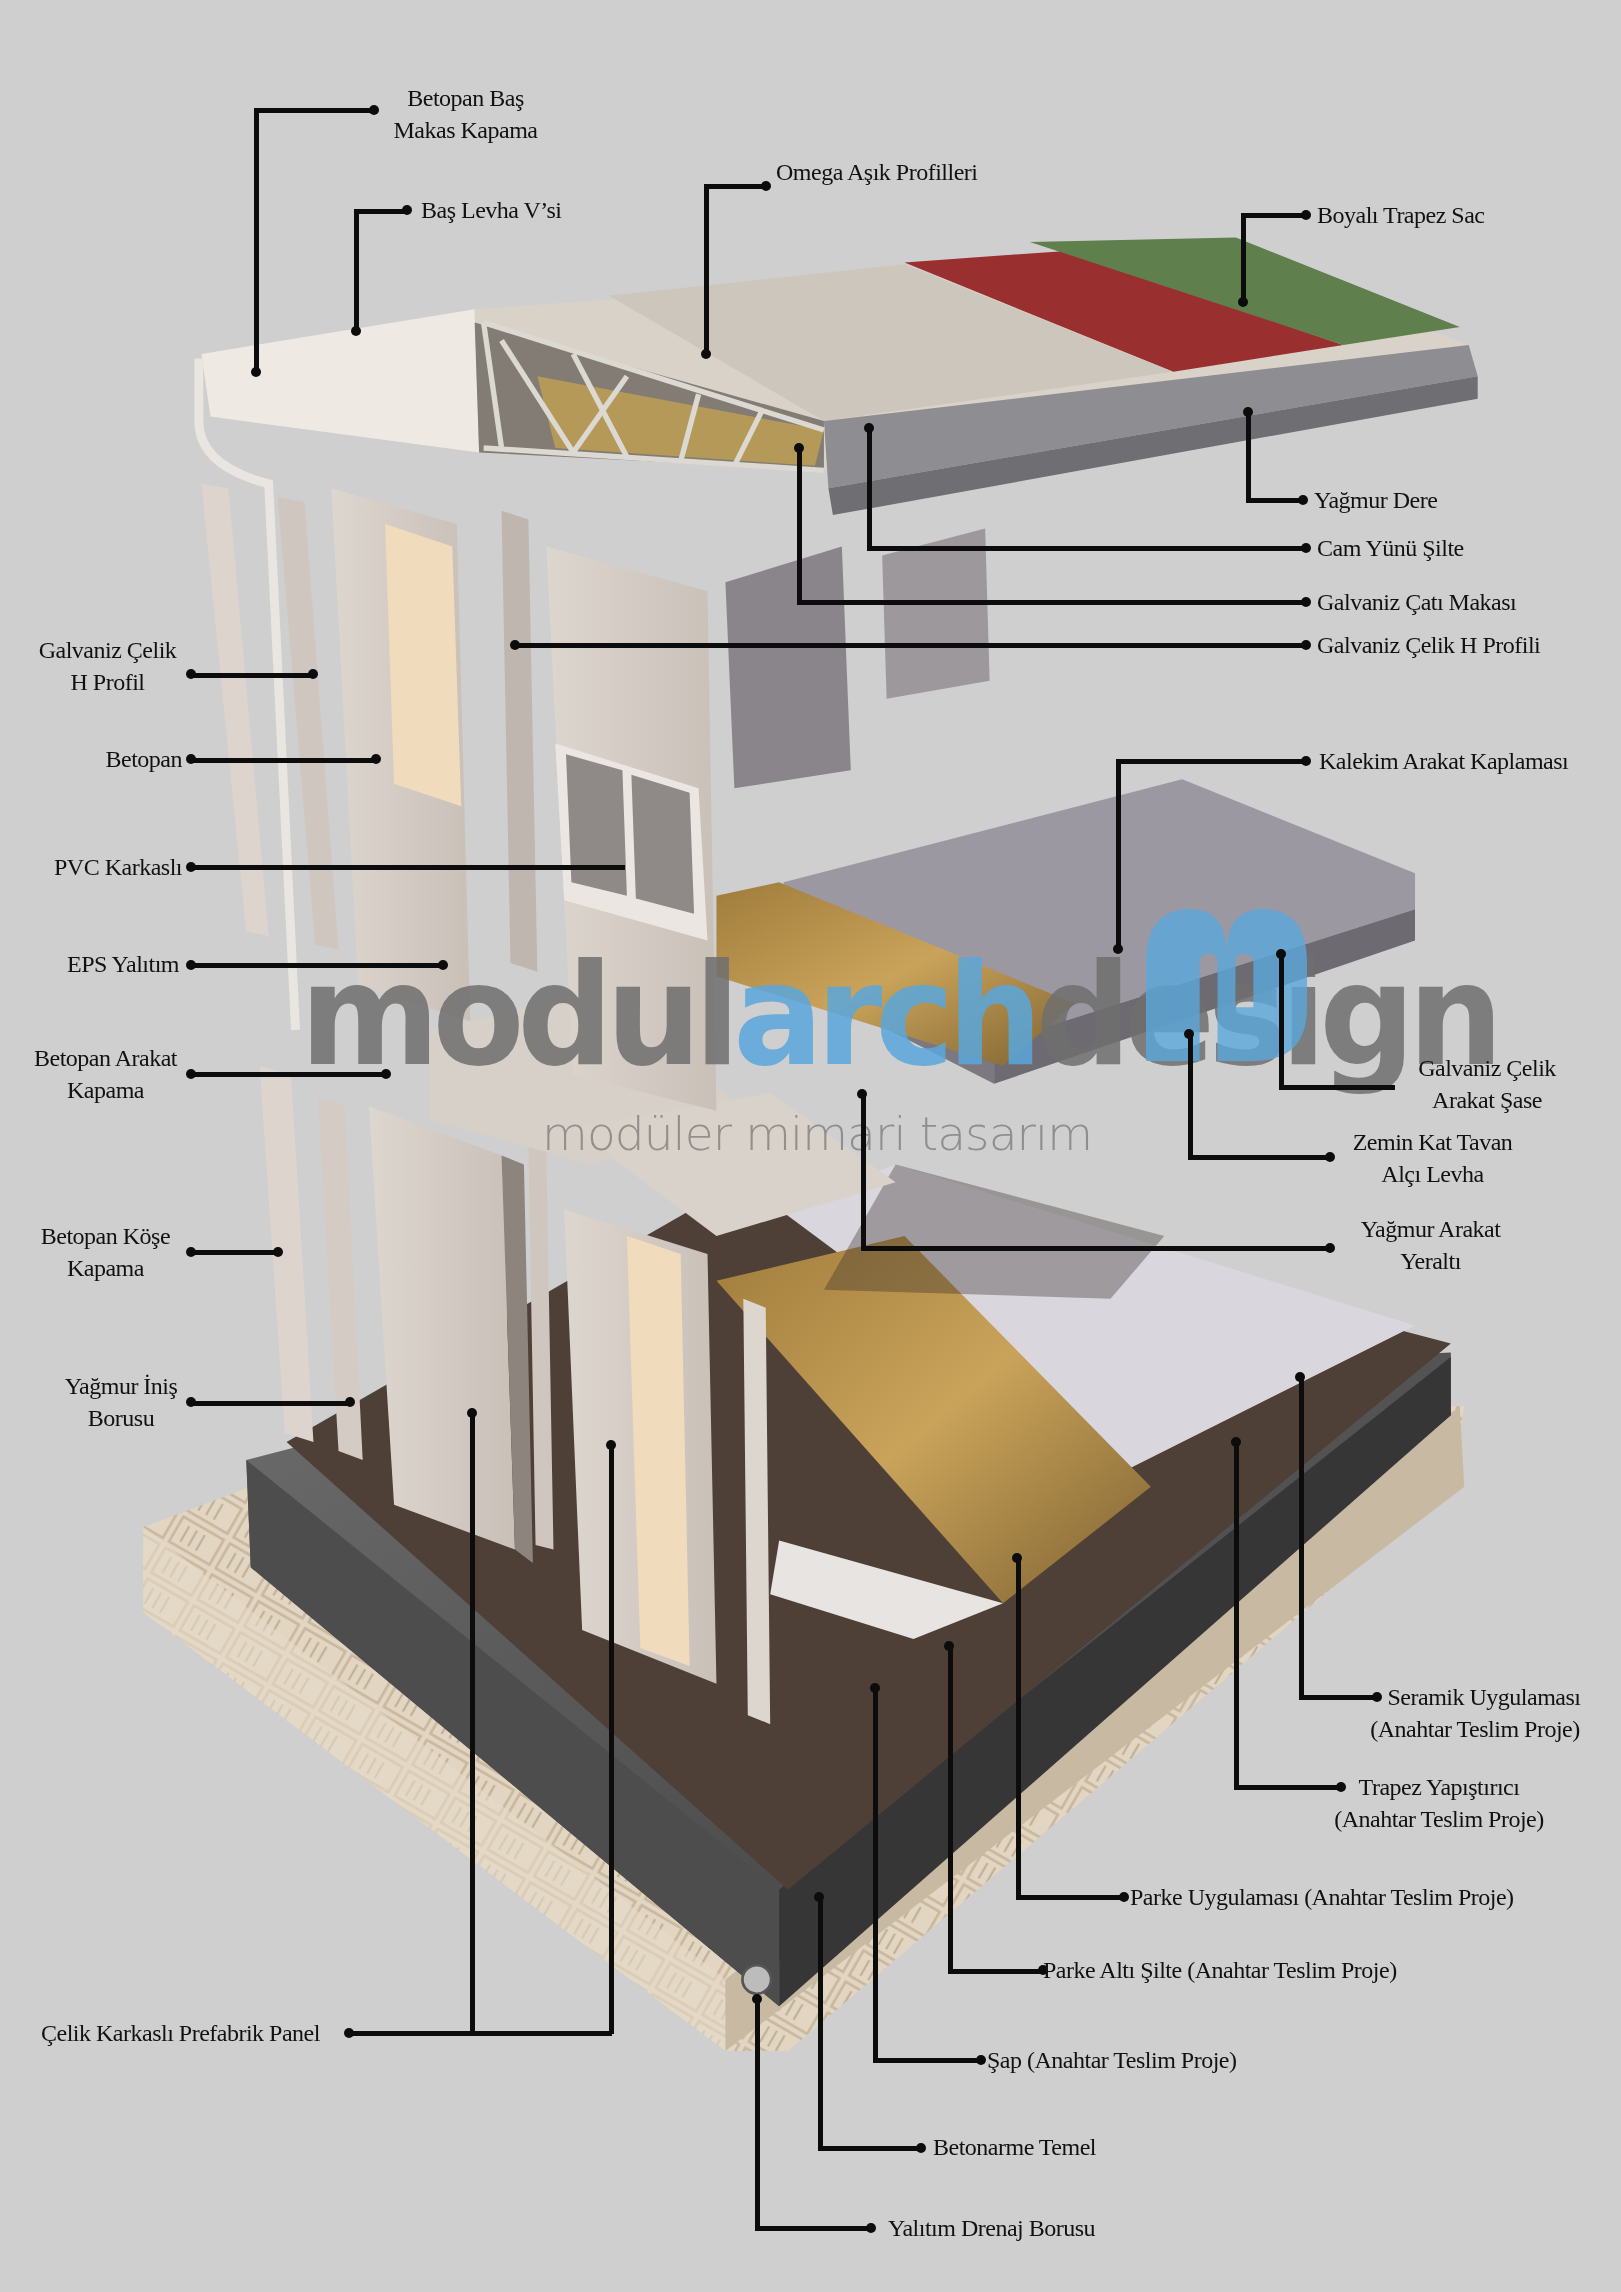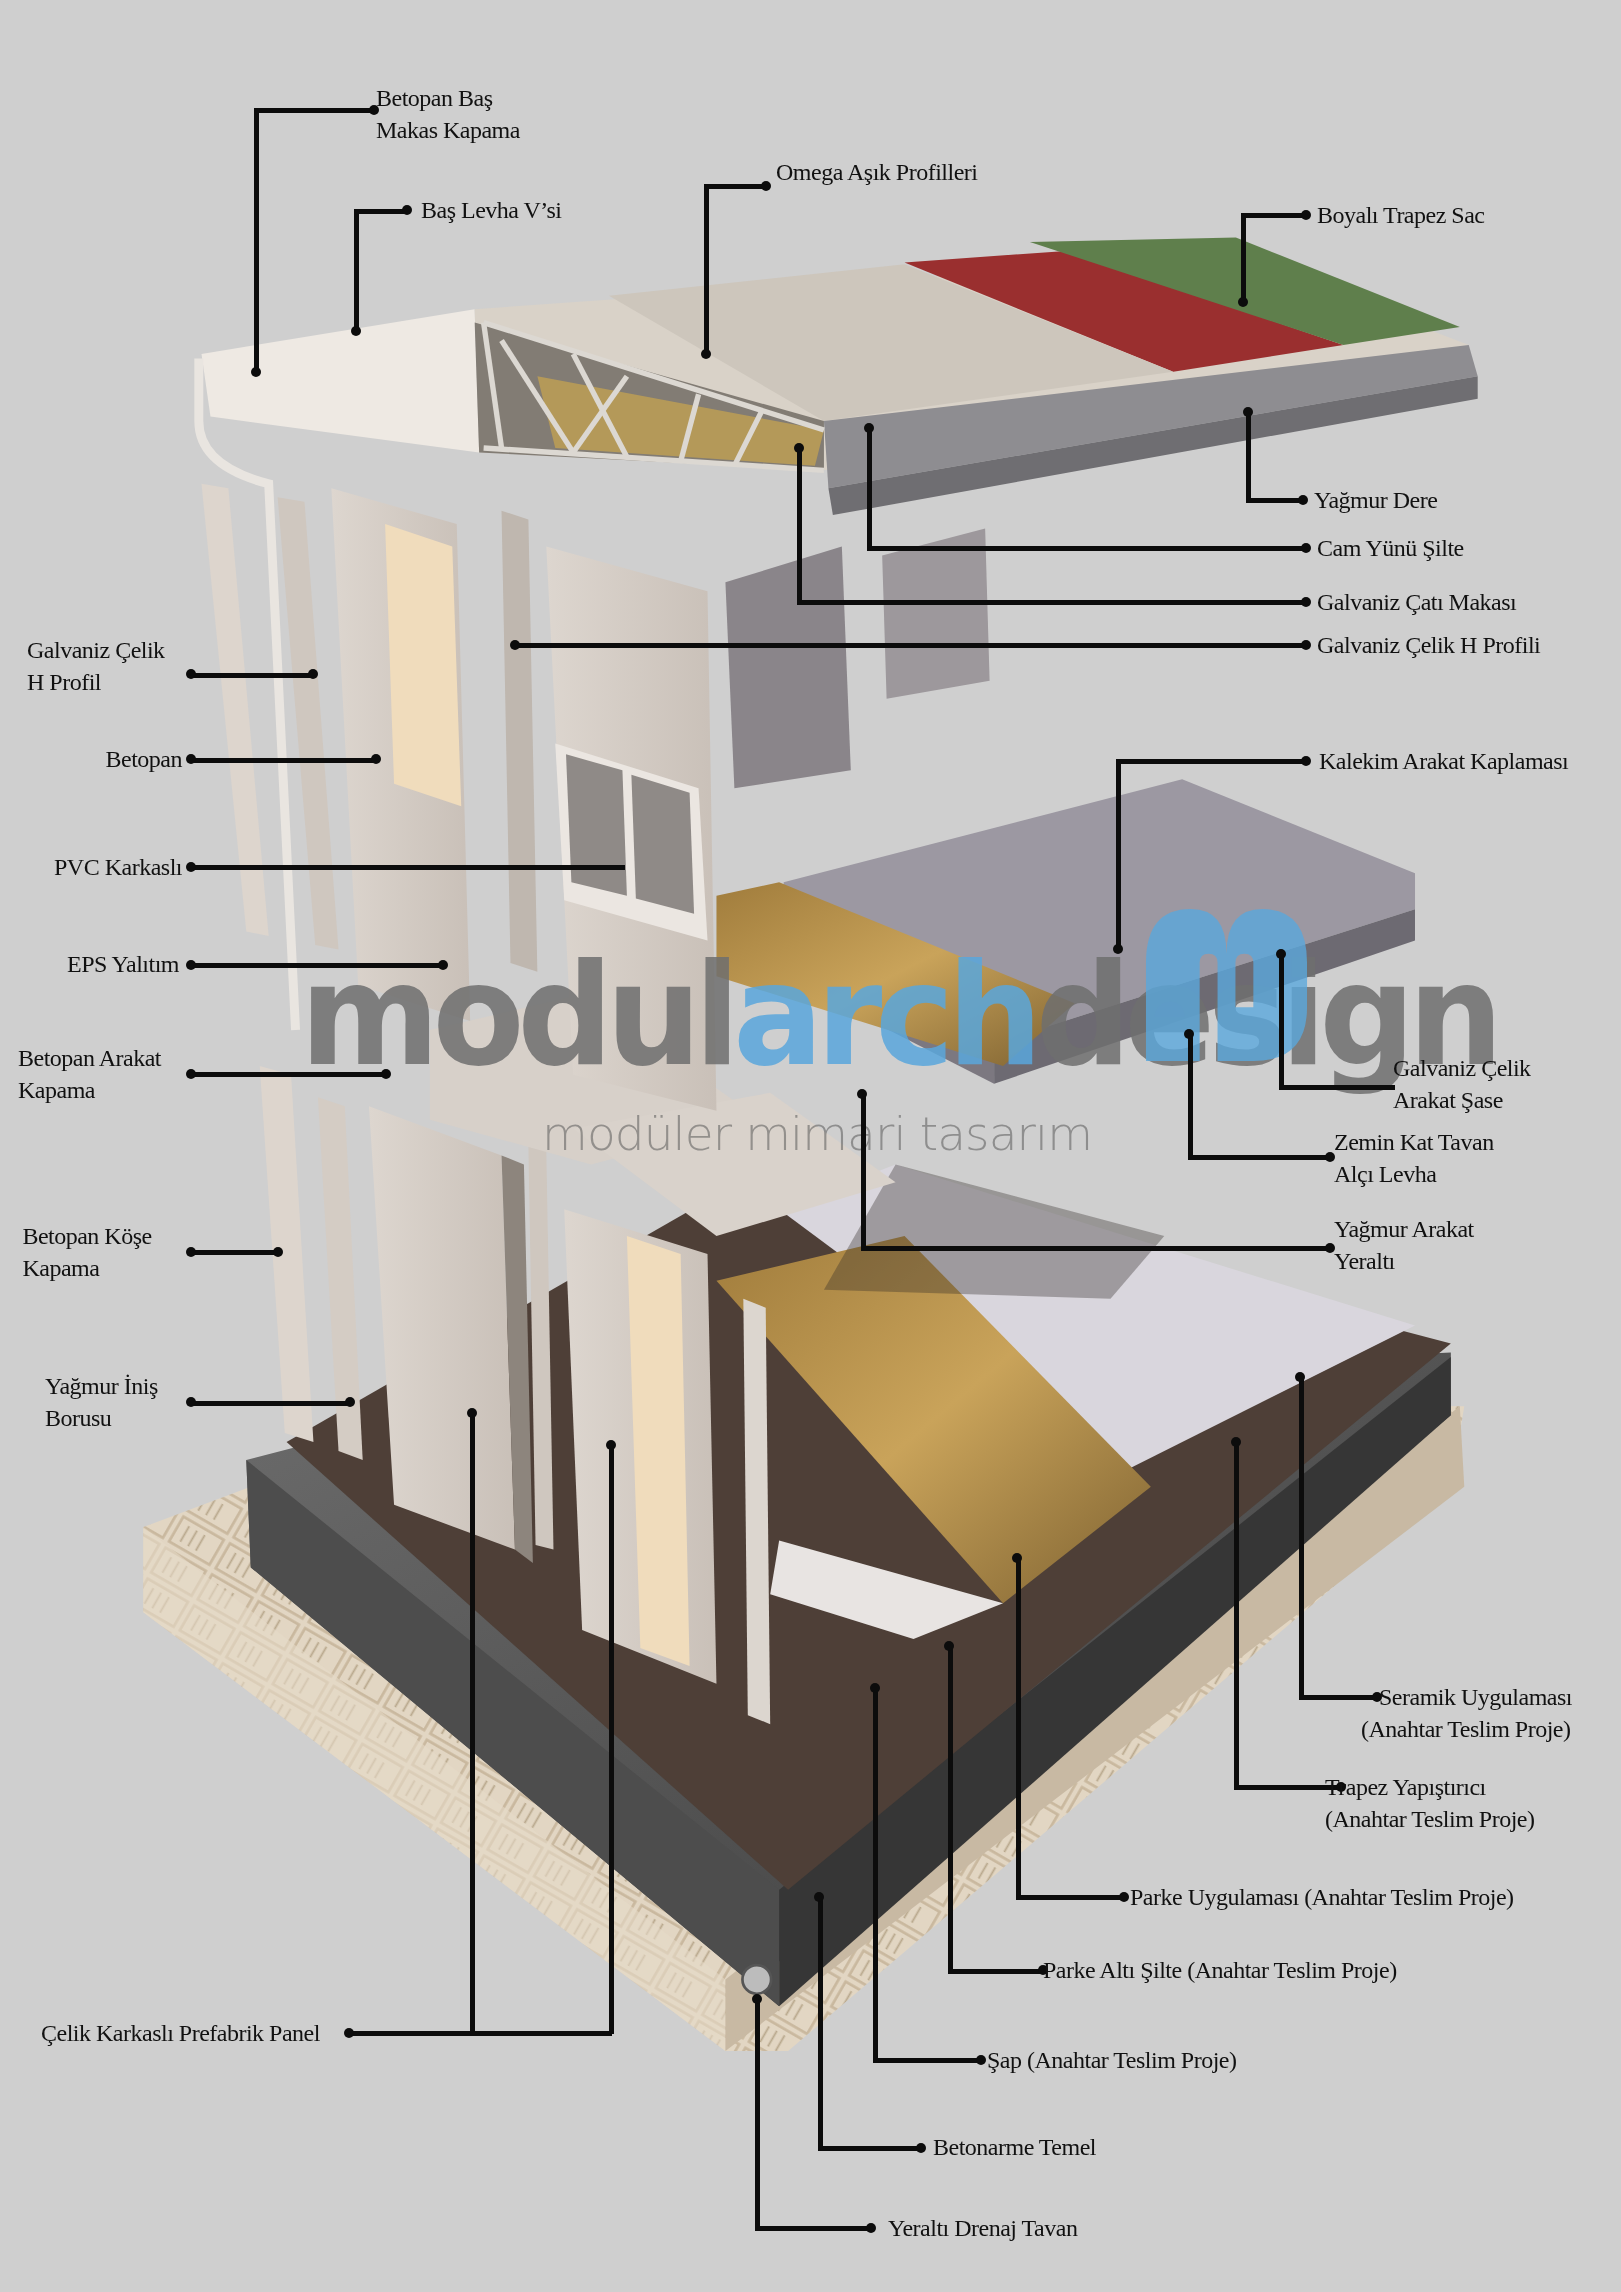--- a/index.html
+++ b/index.html
@@ -1,19 +1,19 @@
 <!DOCTYPE html>
 <html style="font-size:14.3px"><head>
 <meta charset="utf-8">
 <style>
   html, body { margin:0; padding:0; }
   body { width:1621px; height:2293px; background:#cfcfcf; position:relative; overflow:hidden; font-family:"Liberation Serif", serif; }
   #stage { position:absolute; left:0; top:0; width:1621px; height:2293px; }
   .label { position:absolute; color:#111; font-size:24px; line-height:32px; letter-spacing:-0.5px; white-space:nowrap; }
-  .label.c { text-align:left; }
+  .label.c { text-align:center; }
   .label.r { text-align:right; }
   .line { position:absolute; background:#0c0c0c; }
   .dot { position:absolute; width:10.7px; height:10.7px; border-radius:50%; background:#0c0c0c; margin:-5.4px 0 0 -5.4px; }
   .wm { position:absolute; left:300px; top:949px; font-family:"DejaVu Sans", sans-serif; font-weight:bold; font-size:134px; letter-spacing:-7.2px; line-height:134px; transform:scaleY(1.05); opacity:0.85; }
   .wm .g { color:#6f6f6f; }
   .wm .b { color:#5aa7dc; }
   .wm-tag { position:absolute; left:542px; top:1106px; font-family:"DejaVu Sans", sans-serif; font-weight:200; font-size:47px; color:rgba(90,90,90,0.55); letter-spacing:-0.9px; }
   .wm-logo { position:absolute; left:1137px; top:900px; width:179px; height:170px; }
 </style>
 </head>
@@ -309,15 +309,15 @@
     <div>(Anahtar Teslim Proje)</div>
   </div>
   <div class="label c" style="left:1325px;top:1771px;width:228px">
     <div>Trapez Yapıştırıcı</div>
     <div>(Anahtar Teslim Proje)</div>
   </div>
   <div class="label" style="left:1130px;top:1881px">Parke Uygulaması (Anahtar Teslim Proje)</div>
   <div class="label" style="left:1043px;top:1954px">Parke Altı Şilte (Anahtar Teslim Proje)</div>
   <div class="label" style="left:987px;top:2044px">Şap (Anahtar Teslim Proje)</div>
   <div class="label" style="left:933px;top:2131px">Betonarme Temel</div>
-  <div class="label" style="left:888px;top:2212px">Yeraltı Drenaj Tavan</div>
+  <div class="label" style="left:888px;top:2212px">Yalıtım Drenaj Borusu</div>
 </div>
 
 
 </body></html>

